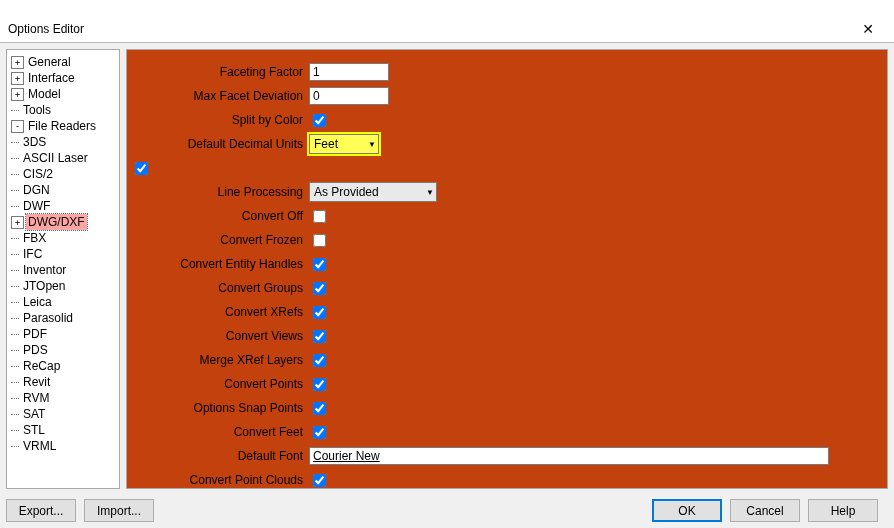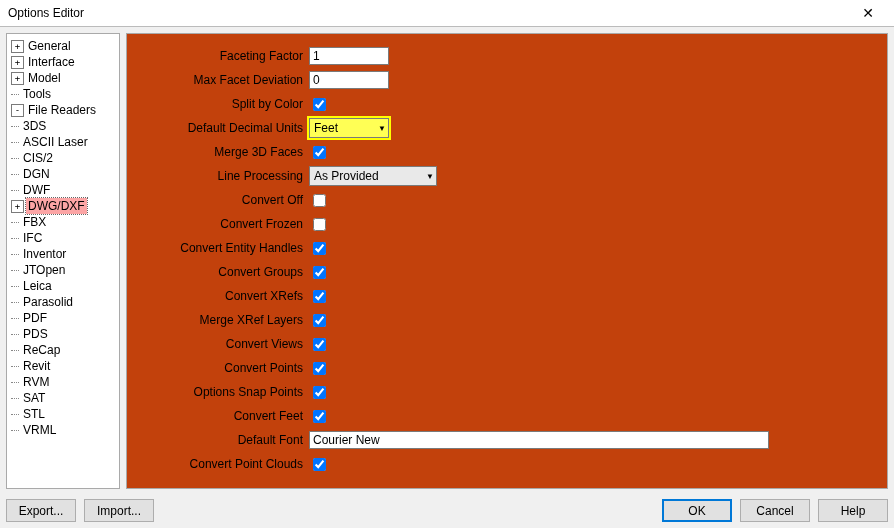--- a/index.html
+++ b/index.html
@@ -19,21 +19,21 @@
     background: #f0f0f0;
     display: flex;
     flex-direction: column;
     box-sizing: border-box;
   }
   .titlebar {
     display: flex;
     align-items: center;
     justify-content: space-between;
     height: 26px;
-    padding: 0 6px 0 8px;
+    padding: 16px 6px 0 8px;
     background: #fff;
     border-bottom: 1px solid #bbb;
   }
   .titlebar .title {
     font-size: 12px;
   }
   .titlebar .close {
     width: 40px;
     height: 20px;
     display: flex;
@@ -132,21 +132,22 @@
     width: 80px;
     height: 18px;
     border: 1px solid #7a7a7a;
     background: #fff;
     padding: 0 3px;
     font-family: inherit;
     font-size: 12px;
     box-sizing: border-box;
   }
   input[type=text].wide {
-    width: 460px;
+    width: 520px;
+    text-decoration: underline;
   }
   .chk {
     width: 13px;
     height: 13px;
   }
   .combo {
     border: 1px solid #7a7a7a;
     height: 20px;
     display: inline-flex;
     align-items: center;
@@ -154,33 +155,33 @@
     padding: 0 2px 0 4px;
     font-size: 12px;
     box-sizing: border-box;
   }
   .combo .arrow {
     font-size: 8px;
     padding-left: 4px;
   }
   .combo.highlight {
     background: #ffff55;
-    width: 80px;
+    width: 70px;
     outline: 2px solid #ffff00;
   }
   .combo.normal {
     background: #e9e9e9;
     width: 128px;
   }
 
   .footer {
     display: flex;
     justify-content: space-between;
     align-items: center;
-    padding: 4px 6px 6px 6px;
+    padding: 4px 16px 6px 6px;
     box-sizing: border-box;
   }
   .footer .left, .footer .right {
     display: flex;
     gap: 8px;
   }
   .btn {
     min-width: 70px;
     height: 23px;
     border: 1px solid #adadad;
@@ -392,21 +393,20 @@
           <div class="label-col">Default Decimal Units</div>
           <div class="ctrl-col">
             <div class="combo highlight">
               <span>Feet</span>
               <span class="arrow">▼</span>
             </div>
           </div>
         </div>
 
         <div class="row">
-          <div class="label-col">Merge 3D Faces</div>
           <div class="ctrl-col"><input type="checkbox" class="chk" checked="" style=""></div>
         </div>
 
         <div class="row">
           <div class="label-col">Line Processing</div>
           <div class="ctrl-col">
             <div class="combo normal">
               <span>As Provided</span>
               <span class="arrow">▼</span>
             </div>
@@ -432,26 +432,26 @@
           <div class="label-col">Convert Groups</div>
           <div class="ctrl-col"><input type="checkbox" class="chk" checked="" style=""></div>
         </div>
 
         <div class="row">
           <div class="label-col">Convert XRefs</div>
           <div class="ctrl-col"><input type="checkbox" class="chk" checked="" style=""></div>
         </div>
 
         <div class="row">
+          <div class="label-col">Convert Views</div>
+          <div class="ctrl-col"><input type="checkbox" class="chk" checked="" style=""></div>
+        </div>
+
+        <div class="row">
           <div class="label-col">Merge XRef Layers</div>
-          <div class="ctrl-col"><input type="checkbox" class="chk" checked="" style=""></div>
-        </div>
-
-        <div class="row">
-          <div class="label-col">Convert Views</div>
           <div class="ctrl-col"><input type="checkbox" class="chk" checked="" style=""></div>
         </div>
 
         <div class="row">
           <div class="label-col">Convert Points</div>
           <div class="ctrl-col"><input type="checkbox" class="chk" checked="" style=""></div>
         </div>
 
 
         <div class="row">

